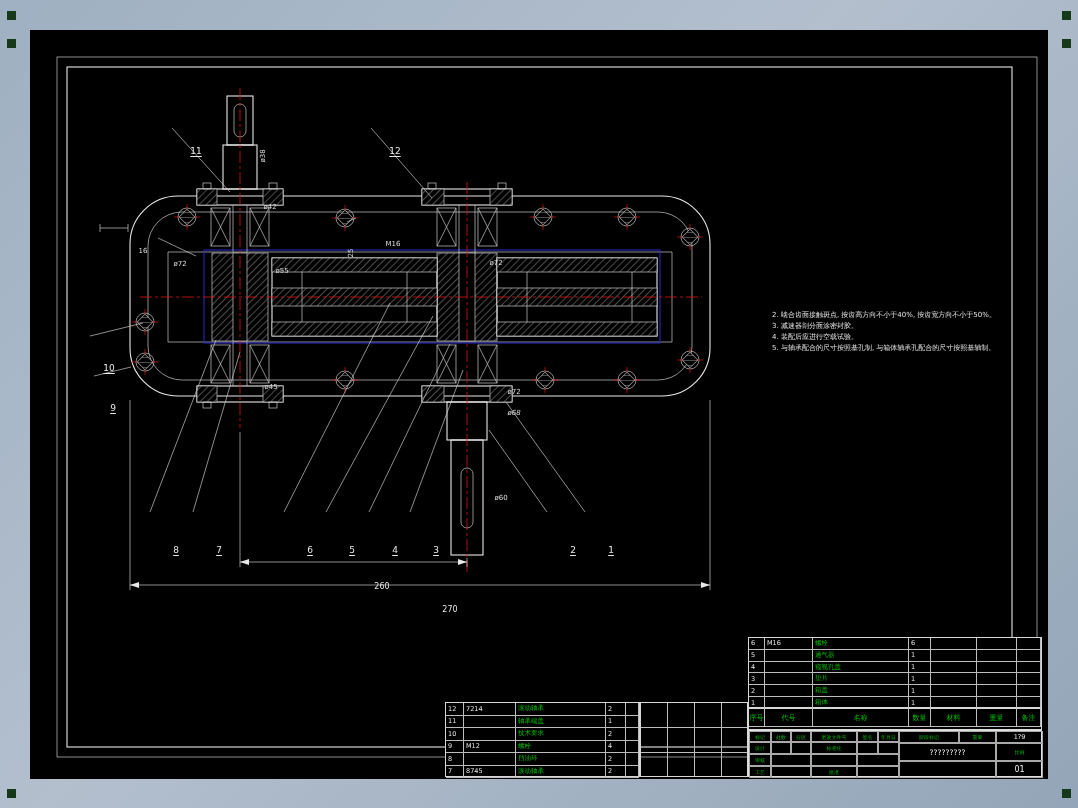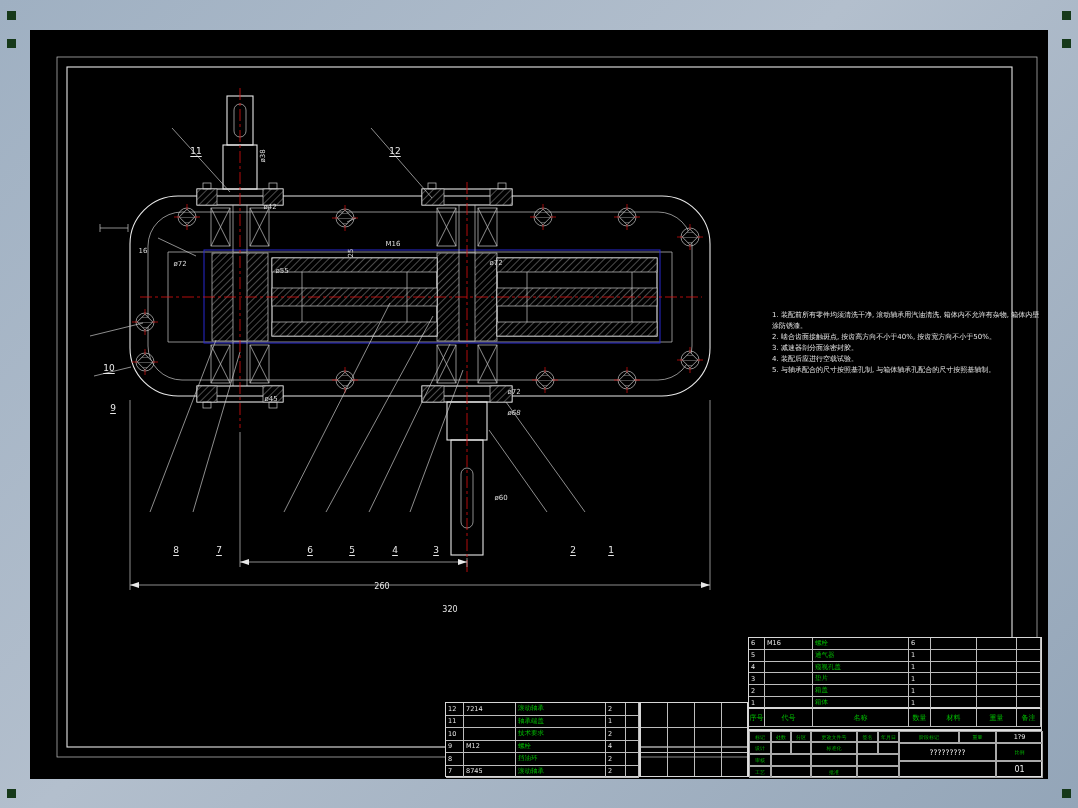--- a/index.html
+++ b/index.html
@@ -241,36 +241,35 @@
     <span class="txt co" style="left:280px;top:520px;">6</span>
     <span class="txt co" style="left:322px;top:520px;">5</span>
     <span class="txt co" style="left:365px;top:520px;">4</span>
     <span class="txt co" style="left:406px;top:520px;">3</span>
     <span class="txt co" style="left:543px;top:520px;">2</span>
     <span class="txt co" style="left:581px;top:520px;">1</span>
 
     <span class="txt lb rot" style="left:233px;top:126px;">ø38</span>
     <span class="txt lb" style="left:240px;top:177px;">ø42</span>
     <span class="txt lb" style="left:252px;top:241px;">ø55</span>
-    <span class="txt lb" style="left:241px;top:369px;">ø45</span>
+    <span class="txt lb" style="left:241px;top:357px;">ø45</span>
     <span class="txt lb" style="left:363px;top:214px;">M16</span>
     <span class="txt lb rot" style="left:321px;top:223px;">25</span>
     <span class="txt lb" style="left:466px;top:233px;">ø72</span>
     <span class="txt lb" style="left:484px;top:362px;">ø72</span>
     <span class="txt lb" style="left:484px;top:383px;font-style:italic;">ø68</span>
     <span class="txt lb" style="left:471px;top:468px;">ø60</span>
 
     <span class="txt dm" style="left:352px;top:556px;">260</span>
-    <span class="txt dm" style="left:420px;top:579px;">320</span>
+    <span class="txt dm" style="left:420px;top:579px;">270</span>
     <span class="txt lb" style="left:113px;top:221px;">16</span>
     <span class="txt lb" style="left:150px;top:234px;">ø72</span>
 
     <div id="techreq">
       <div>
-          <div class="li-line">1. 装配前所有零件均须清洗干净, 滚动轴承用汽油清洗, 箱体内不允许有杂物, 箱体内壁涂防锈漆。</div>
           <div class="li-line">2. 啮合齿面接触斑点, 按齿高方向不小于40%, 按齿宽方向不小于50%。</div>
           <div class="li-line">3. 减速器剖分面涂密封胶。</div>
           <div class="li-line">4. 装配后应进行空载试验。</div>
           <div class="li-line">5. 与轴承配合的尺寸按照基孔制, 与箱体轴承孔配合的尺寸按照基轴制。</div>
         </div>
     </div>
 
     <div id="bom-left" class="cadtable">
         <div class="trow">
           <div class="tcell">12</div>

